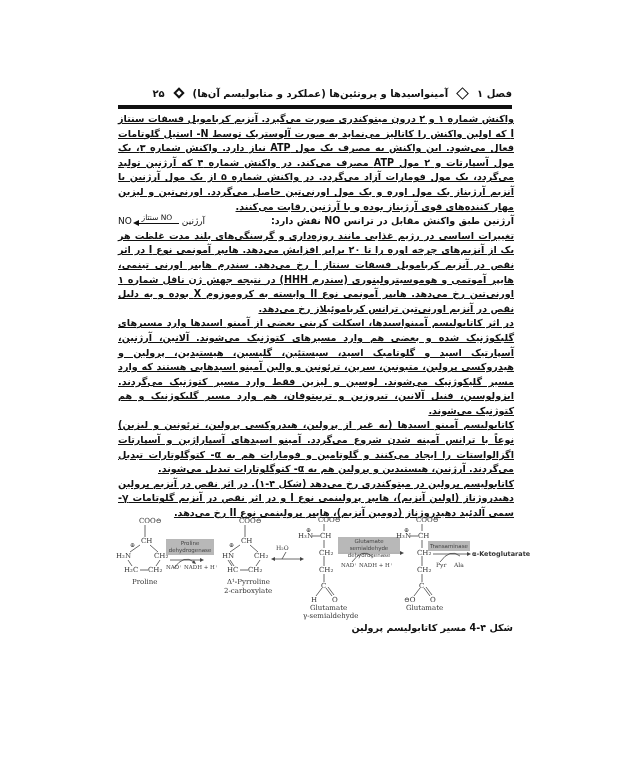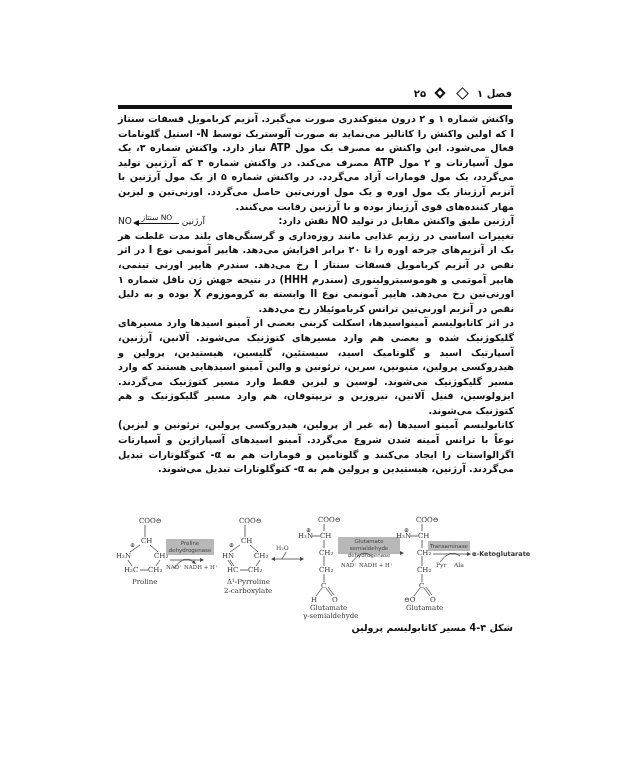--- a/index.html
+++ b/index.html
@@ -3,62 +3,64 @@
   <meta charset="utf-8">
   <style>
     html, body { margin: 0; padding: 0; background: #ffffff; }
     body { width: 631px; height: 768px; position: relative; overflow: hidden; font-family: "DejaVu Sans", sans-serif; color: #111; }
     .header { position: absolute; left: 118px; top: 86px; width: 394px; height: 14px; direction: rtl; font-size: 10px; font-weight: bold; display: flex; align-items: center; gap: 6px; }
     .header .diamond-open { width: 7px; height: 7px; border: 1.2px solid #111; transform: rotate(45deg); display: inline-block; margin: 0 4px; }
     .header .diamond-filled { width: 8px; height: 8px; background: #111; transform: rotate(45deg); display: inline-block; margin: 0 4px; position: relative; }
     .header .diamond-filled::after { content: ""; position: absolute; left: 2px; top: 2px; width: 4px; height: 4px; background: #fff; }
     .header-rule { position: absolute; left: 118px; top: 105px; width: 394px; height: 4px; background: #111; }
     .body-text { position: absolute; left: 118px; top: 112px; width: 396px; direction: rtl; text-align: justify; font-size: 9.6px; line-height: 14.6px; font-weight: bold; }
-    .body-text p { margin: 0; text-align-last: right; }
+    .body-text p { margin: 0; text-align-last: right; text-decoration: underline; }
     .reaction-row { display: flex; justify-content: space-between; align-items: center; direction: rtl; }
     .reaction { direction: rtl; display: inline-flex; align-items: center; gap: 3px; font-weight: normal; font-size: 9px; }
     .reaction .arrow { position: relative; width: 44px; height: 10px; text-decoration: underline; }
     .reaction .arrow .line { position: absolute; left: 0; right: 0; top: 7px; height: 1px; background: #111; }
     .reaction .arrow .head { position: absolute; left: -2px; top: 4px; width: 0; height: 0; border-top: 3.5px solid transparent; border-bottom: 3.5px solid transparent; border-right: 6px solid #111; }
     .reaction .arrow .label { position: absolute; left: 0; right: 0; top: -5px; text-align: center; font-size: 7.5px; white-space: nowrap; }
     .figure { position: absolute; left: 100px; top: 516px; width: 430px; height: 100px; font-family: "DejaVu Serif", serif; font-size: 7px; color: #333; }
     .figure .lbl { position: absolute; white-space: nowrap; }
     .enzyme-box { position: absolute; background: #b8b8b8; color: #444; font-family: "DejaVu Sans", sans-serif; font-size: 5.5px; text-align: center; line-height: 7px; padding: 1px 2px; box-sizing: border-box; }
     .figure svg { position: absolute; left: 0; top: 0; }
     .caption { position: absolute; right: 118px; top: 622px; direction: rtl; font-size: 9.6px; font-weight: bold; }
     .mol-name { font-size: 7px; color: #333; }
   </style>
 </head>
 <body>
 
 <div class="header">
   <span>فصل ۱</span>
   <span class="diamond-open"></span>
+  <span>آمینواسیدها و پروتئین‌ها (عملکرد و متابولیسم آن‌ها)</span>
   <span class="diamond-filled"></span>
   <span>۲۵</span>
 </div>
 <div class="header-rule"></div>
 
 <div class="body-text">
   <p>واکنش شماره ۱ و ۲ درون میتوکندری صورت می‌گیرد. آنزیم کربامویل فسفات سنتاز I که اولین واکنش را کاتالیز می‌نماید به صورت آلوستریک توسط N- استیل گلوتامات فعال می‌شود. این واکنش به مصرف یک مول ATP نیاز دارد. واکنش شماره ۳، یک مول آسپارتات و ۲ مول ATP مصرف می‌کند. در واکنش شماره ۴ که آرژنین تولید می‌گردد، یک مول فومارات آزاد می‌گردد. در واکنش شماره ۵ از یک مول آرژنین با آنزیم آرژیناز یک مول اوره و یک مول اورنی‌تین حاصل می‌گردد. اورنی‌تین و لیزین مهار کننده‌های قوی آرژیناز بوده و با آرژنین رقابت می‌کنند.</p>
   <div class="reaction-row">
-    <span>آرژنین طبق واکنش مقابل در تولید NO نقش دارد:</span>
+    <span>آرژنین طبق واکنش مقابل در ترانس NO نقش دارد:</span>
     <span class="reaction">
       <span>آرژنین</span>
       <span class="arrow">
         <span class="label">NO سنتاز</span>
         <span class="line"></span>
         <span class="head"></span>
       </span>
       <span>NO</span>
     </span>
   </div>
   <p>تغییرات اساسی در رژیم غذایی مانند روزه‌داری و گرسنگی‌های بلند مدت غلظت هر یک از آنزیم‌های چرخه اوره را تا ۲۰ برابر افزایش می‌دهد. هایپر آمونمی نوع I در اثر نقص در آنزیم کربامویل فسفات سنتاز I رخ می‌دهد. سندرم هایپر اورنی تینمی، هایپر آموتمی و هوموسیترولینوری (سندرم HHH) در نتیجه جهش ژن ناقل شماره ۱ اورنی‌تین رخ می‌دهد. هایپر آمونمی نوع II وابسته به کروموزوم X بوده و به دلیل نقص در آنزیم اورنی‌تین ترانس کرباموئیلاز رخ می‌دهد.</p>
   <p>در اثر کاتابولیسم آمینواسیدها، اسکلت کربنی بعضی از آمینو اسیدها وارد مسیرهای گلیکوژنیک شده و بعضی هم وارد مسیرهای کتوژنیک می‌شوند. آلانین، آرژنین، آسپارتیک اسید و گلوتامیک اسید، سیستئین، گلیسین، هیستیدین، پرولین و هیدروکسی پرولین، متیونین، سرین، ترئونین و والین آمینو اسیدهایی هستند که وارد مسیر گلیکوژنیک می‌شوند. لوسین و لیزین فقط وارد مسیر کتوژنیک می‌گردند. ایزولوسین، فنیل آلانین، تیروزین و تریپتوفان، هم وارد مسیر گلیکوژنیک و هم کتوژنیک می‌شوند.</p>
   <p>کاتابولیسم آمینو اسیدها (به غیر از پرولین، هیدروکسی پرولین، ترئونین و لیزین) نوعاً با ترانس آمینه شدن شروع می‌گردد. آمینو اسیدهای آسپاراژین و آسپارتات اگزالواستات را ایجاد می‌کنند و گلوتامین و فومارات هم به α- کتوگلوتارات تبدیل می‌گردند. آرژنین، هیستیدین و پرولین هم به α- کتوگلوتارات تبدیل می‌شوند.</p>
+  <p>کاتابولیسم پرولین در میتوکندری رخ می‌دهد (شکل ۴-۱). در اثر نقص در آنزیم پرولین دهیدروژناز (اولین آنزیم)، هایپر پرولینمی نوع I و در اثر نقص در آنزیم گلوتامات γ- سمی آلدئید دهیدروژناز (دومین آنزیم)، هایپر پرولینمی نوع II رخ می‌دهد.</p>
 </div>
 
 <div class="figure">
   <svg width="430" height="100">
     <g stroke="#444" stroke-width="0.8" fill="none">
 
       <line x1="45" y1="9" x2="45" y2="21"></line>
       <line x1="40" y1="29" x2="30" y2="36"></line>
       <line x1="50" y1="29" x2="58" y2="36"></line>
       <line x1="60" y1="44" x2="56" y2="50"></line>

